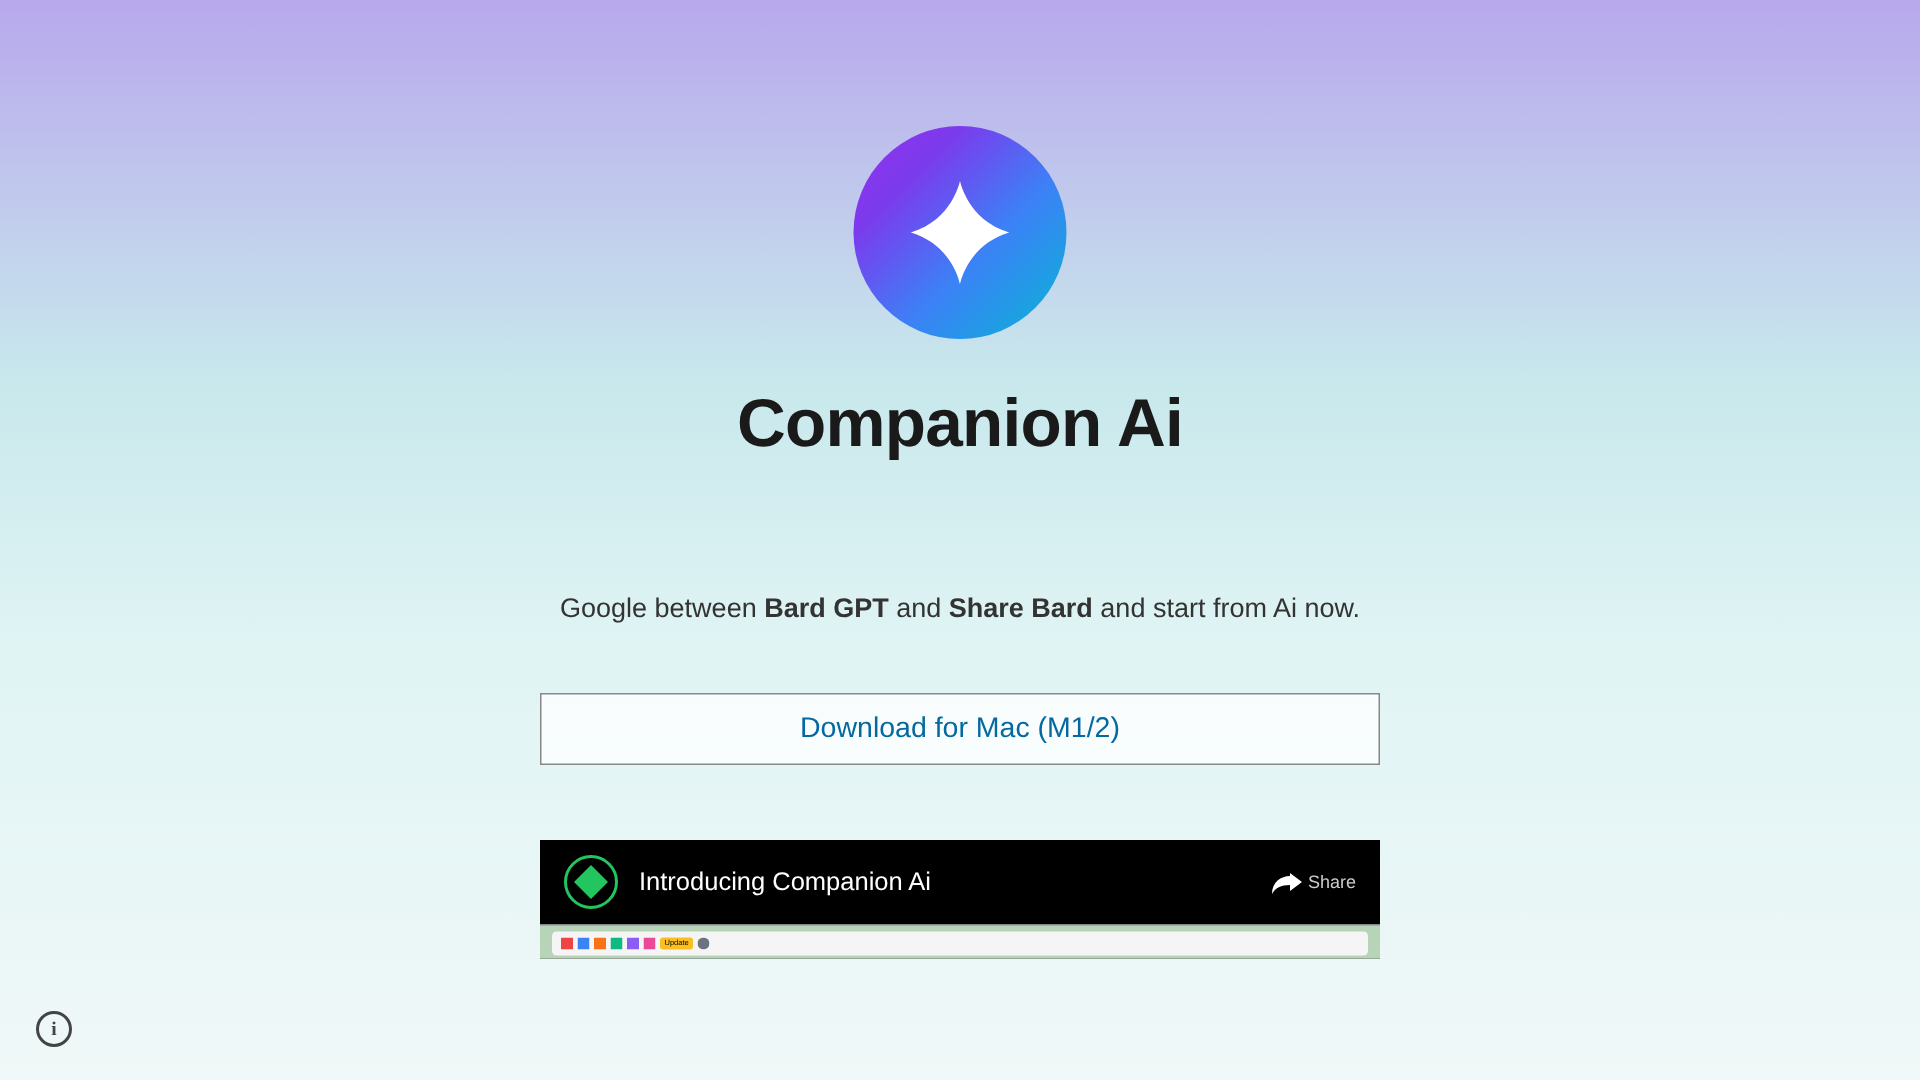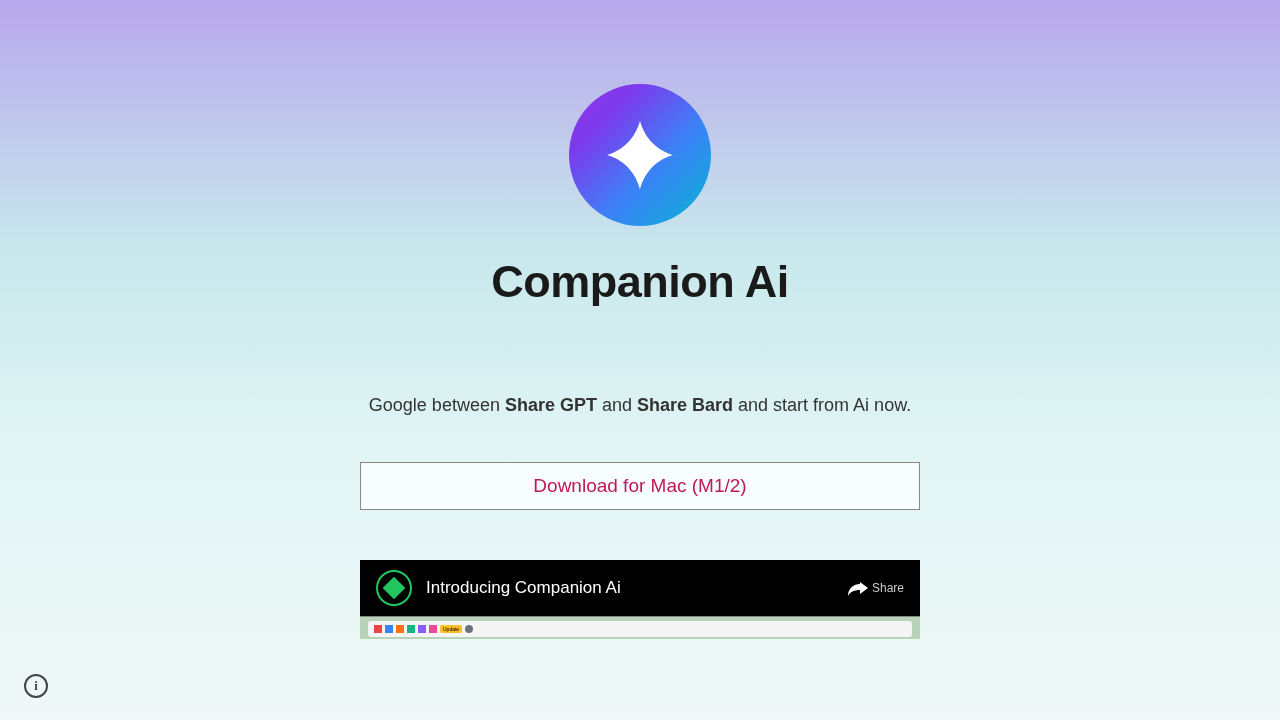--- a/index.html
+++ b/index.html
@@ -64,21 +64,21 @@
     }
     .description .bold {
       font-weight: 700;
     }
     .download-button {
       width: 560px;
       padding: 12px 0;
       background: rgba(255, 255, 255, 0.75);
       border: 1px solid #888;
       font-size: 19px;
-      color: #be185d;
+      color: #0369a1;
       text-align: center;
       cursor: pointer;
       margin-bottom: 50px;
     }
     .video-container {
       width: 560px;
       background: #000;
       position: relative;
     }
     .video-header {
@@ -192,21 +192,21 @@
   <div class="logo">
     <svg viewBox="0 0 100 100">
       <path d="M50 8 C50 8 56 40 90 50 C56 60 50 92 50 92 C50 92 44 60 10 50 C44 40 50 8 50 8 Z" fill="white"></path>
     </svg>
   </div>
 
   <h1 class="page-title">Companion Ai</h1>
 
 
   <p class="description">
-    <span>Google between </span><span class="bold">Share GPT</span><span> and </span><span class="bold">Share Bard</span><span> and start from Ai now.</span>
+    <span>Google between </span><span class="bold">Bard GPT</span><span> and </span><span class="bold">Share Bard</span><span> and start from Ai now.</span>
   </p>
 
   <button class="download-button">Download for Mac (M1/2)</button>
 
   <div class="video-container">
     <div class="video-header">
       <div class="video-header-left">
         <div class="video-avatar">
           <div class="video-avatar-inner"></div>
         </div>

